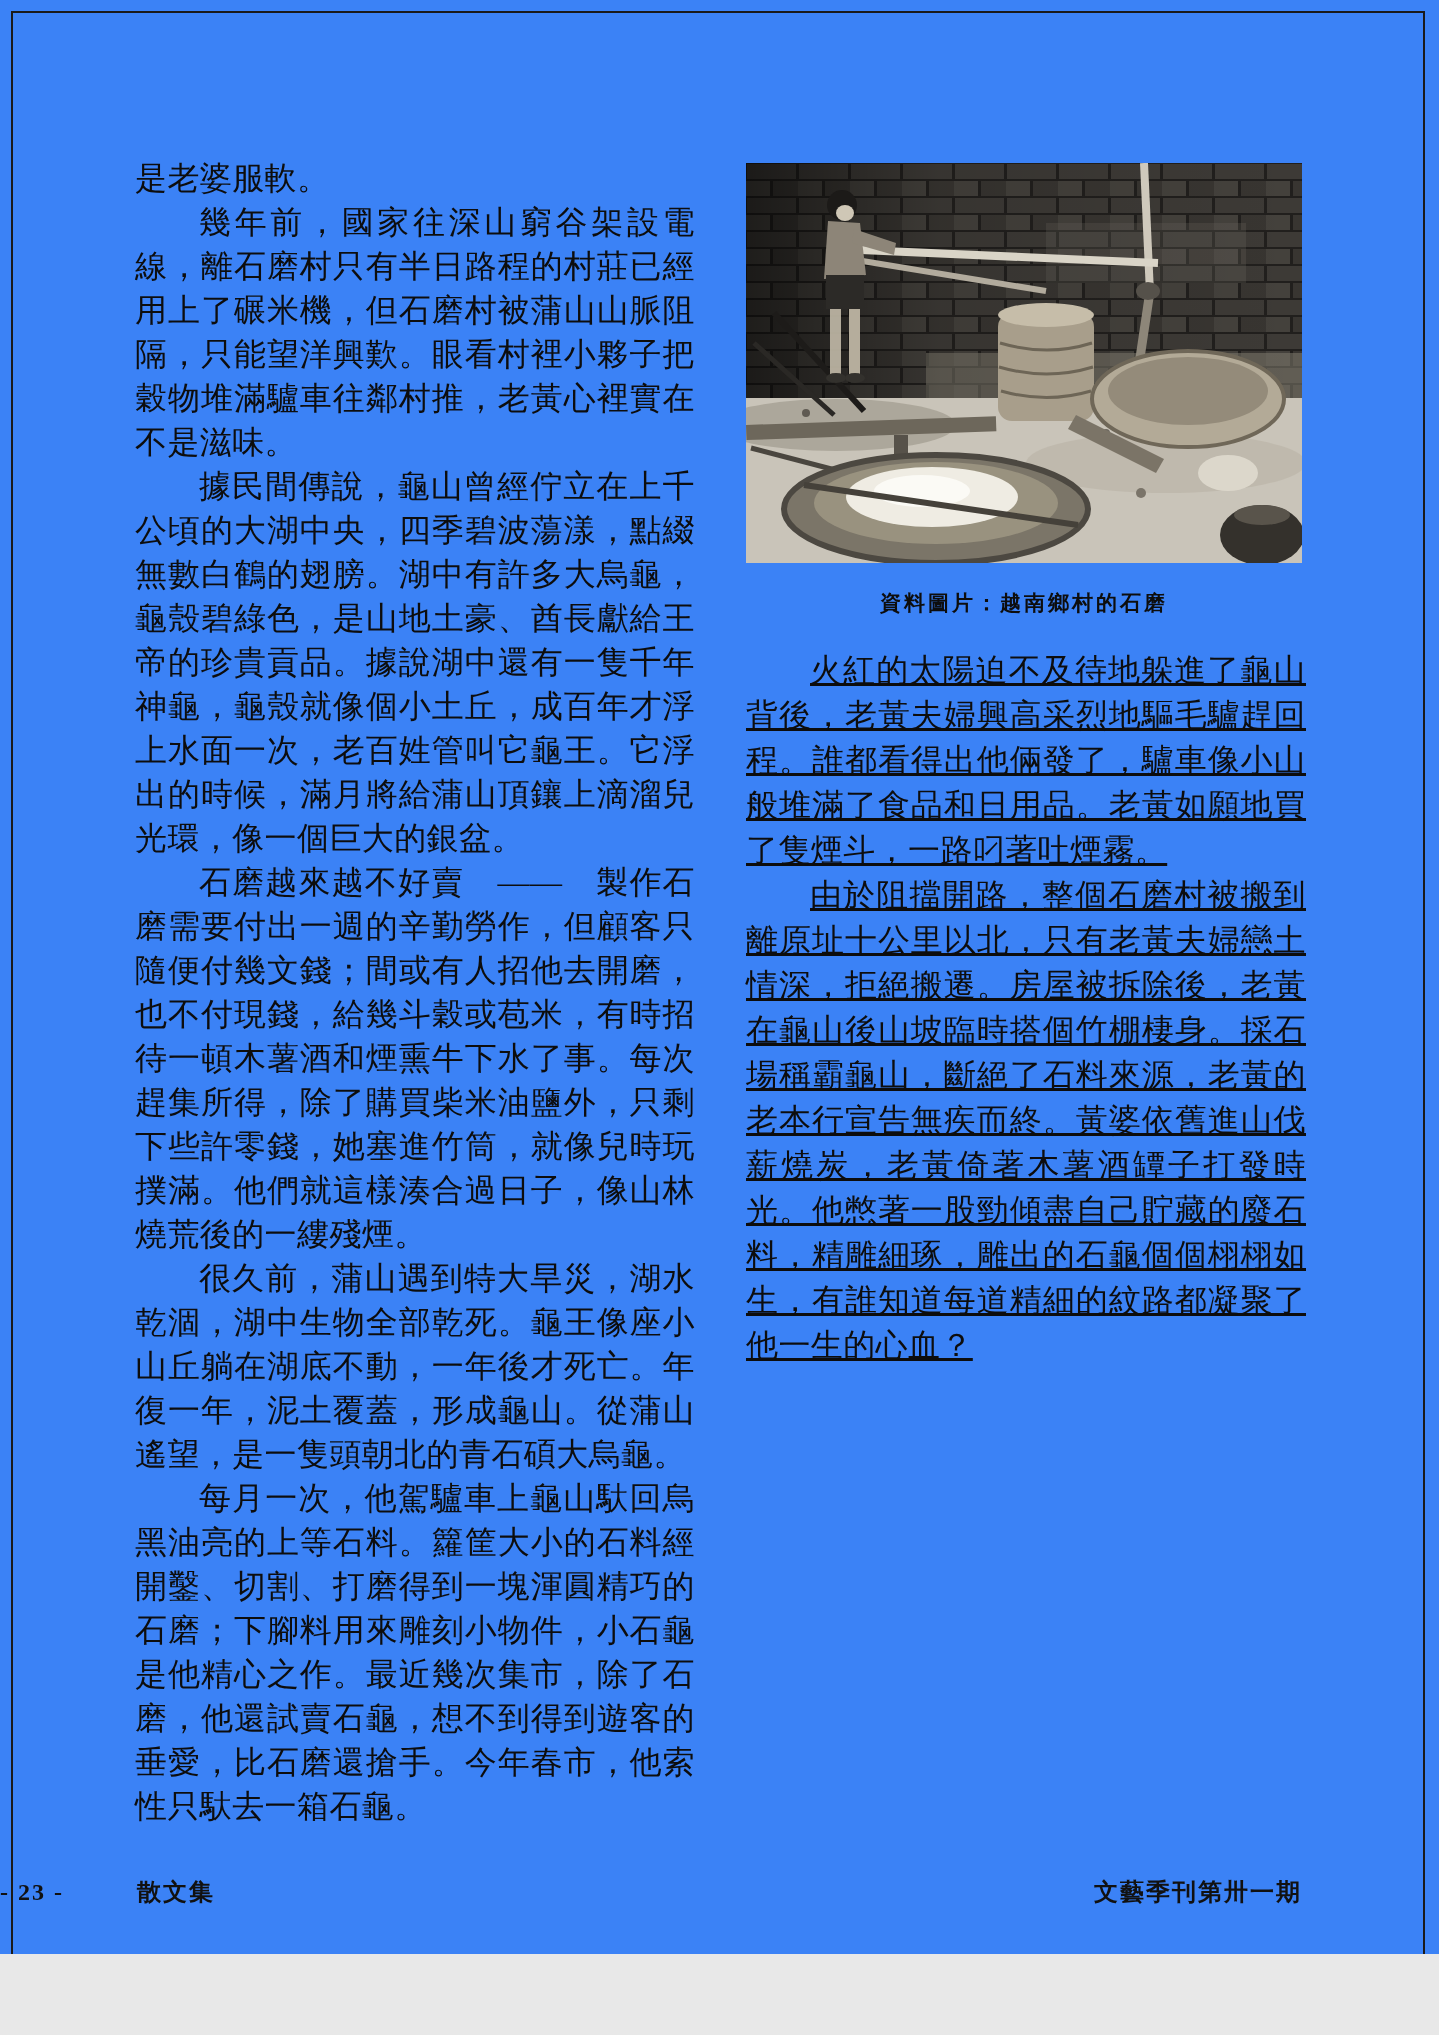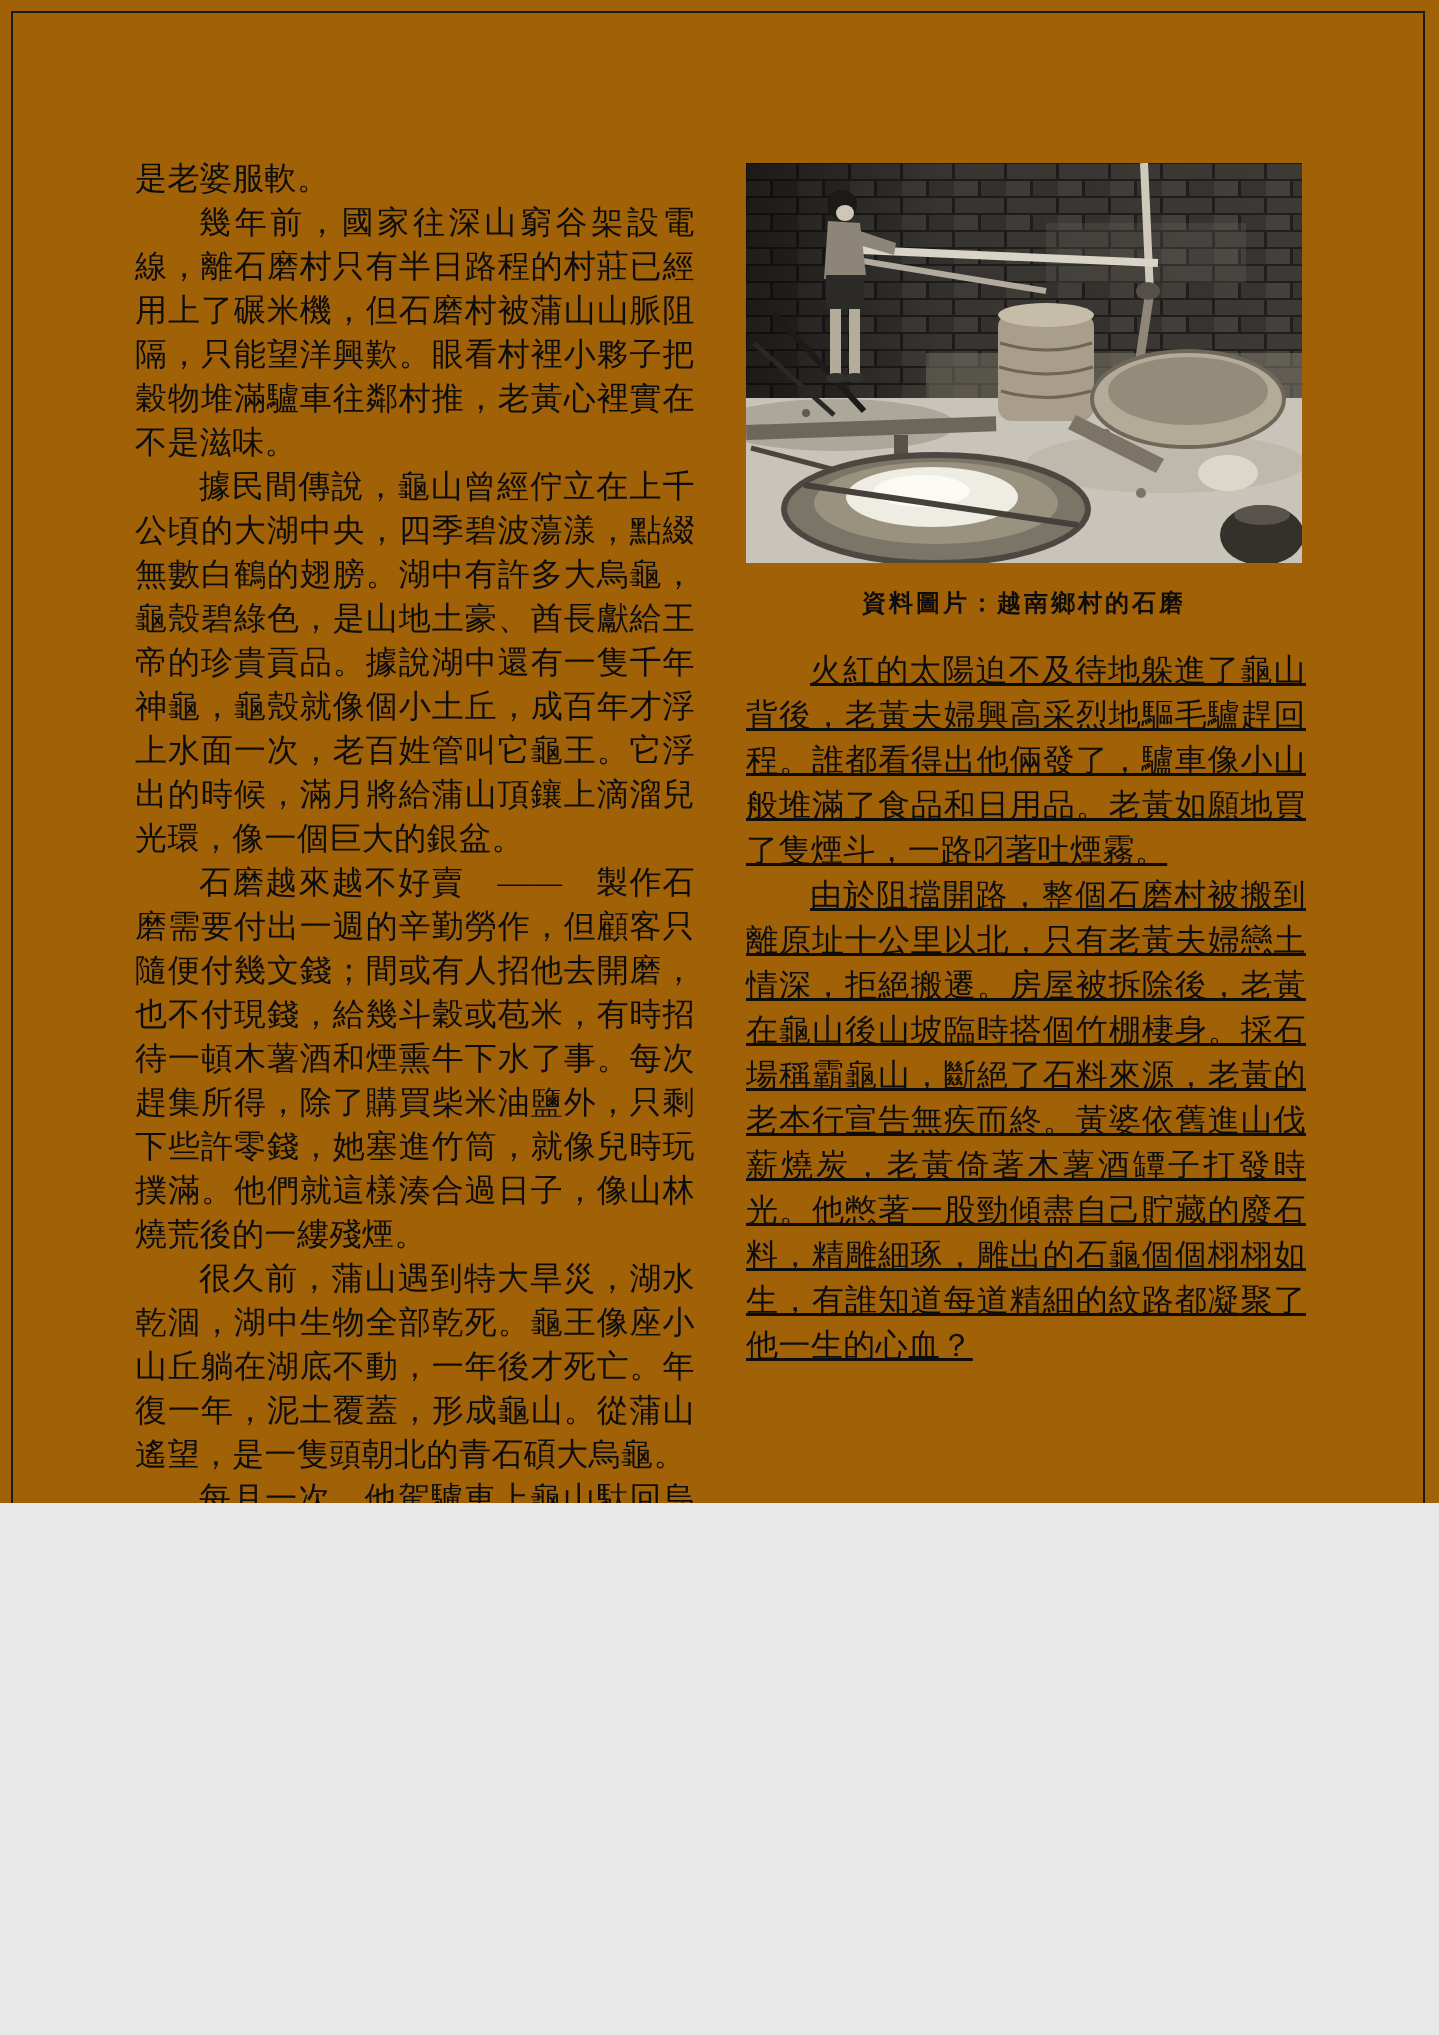--- a/index.html
+++ b/index.html
@@ -1,19 +1,19 @@
 <!DOCTYPE html>
 <html lang="zh-Hant"><head>
 <meta charset="utf-8">
 <style>
   html,body{margin:0;padding:0;background:#e8e8e8;}
   .page{
     position:relative;
-    width:1439px;height:1503px;
-    background:#a16207;
+    width:1439px;height:1954px;
+    background:#3b82f6;
     overflow:hidden;
     font-family:"Liberation Serif","DejaVu Serif",serif;
     color:#111;
   }
   .frame{
     position:absolute;
     left:11px;top:11px;
     width:1414px;height:2010px;
     border:2px solid #1a1a1a;
     box-sizing:border-box;
@@ -38,21 +38,21 @@
     position:absolute;left:746px;top:163px;
     width:556px;height:400px;
     margin:0;padding:0;
     background:#2a2927;
     overflow:hidden;
   }
   .photo svg{display:block;}
   .caption{
     position:absolute;left:746px;top:583px;width:556px;
     text-align:center;
-    font-size:24px;line-height:40px;
+    font-size:21px;line-height:40px;
     font-weight:bold;
     letter-spacing:3px;
     color:#0d0d0d;
   }
   .footer{
     position:absolute;left:0;top:1872px;width:1439px;height:44px;
     font-size:24px;line-height:40px;
   }
   .footer .f-left{
     position:absolute;left:137px;top:0;

